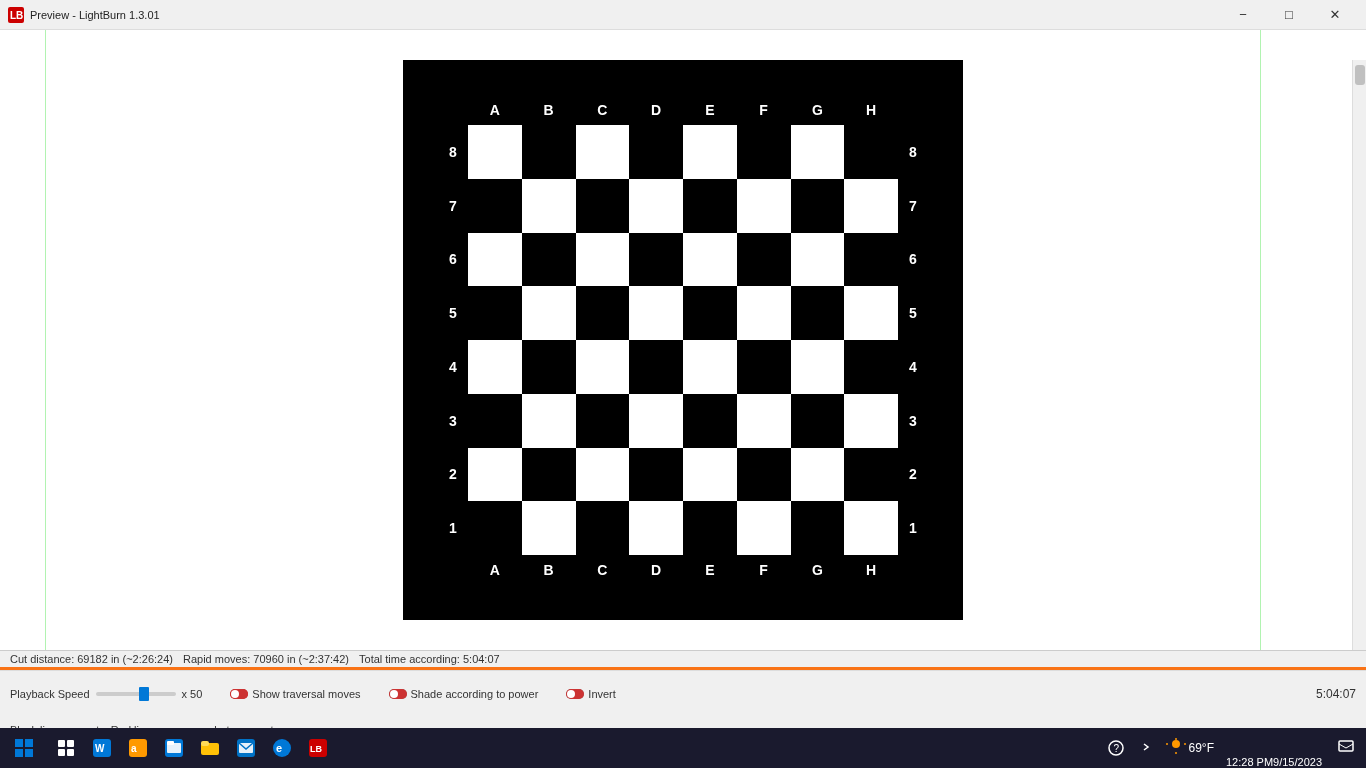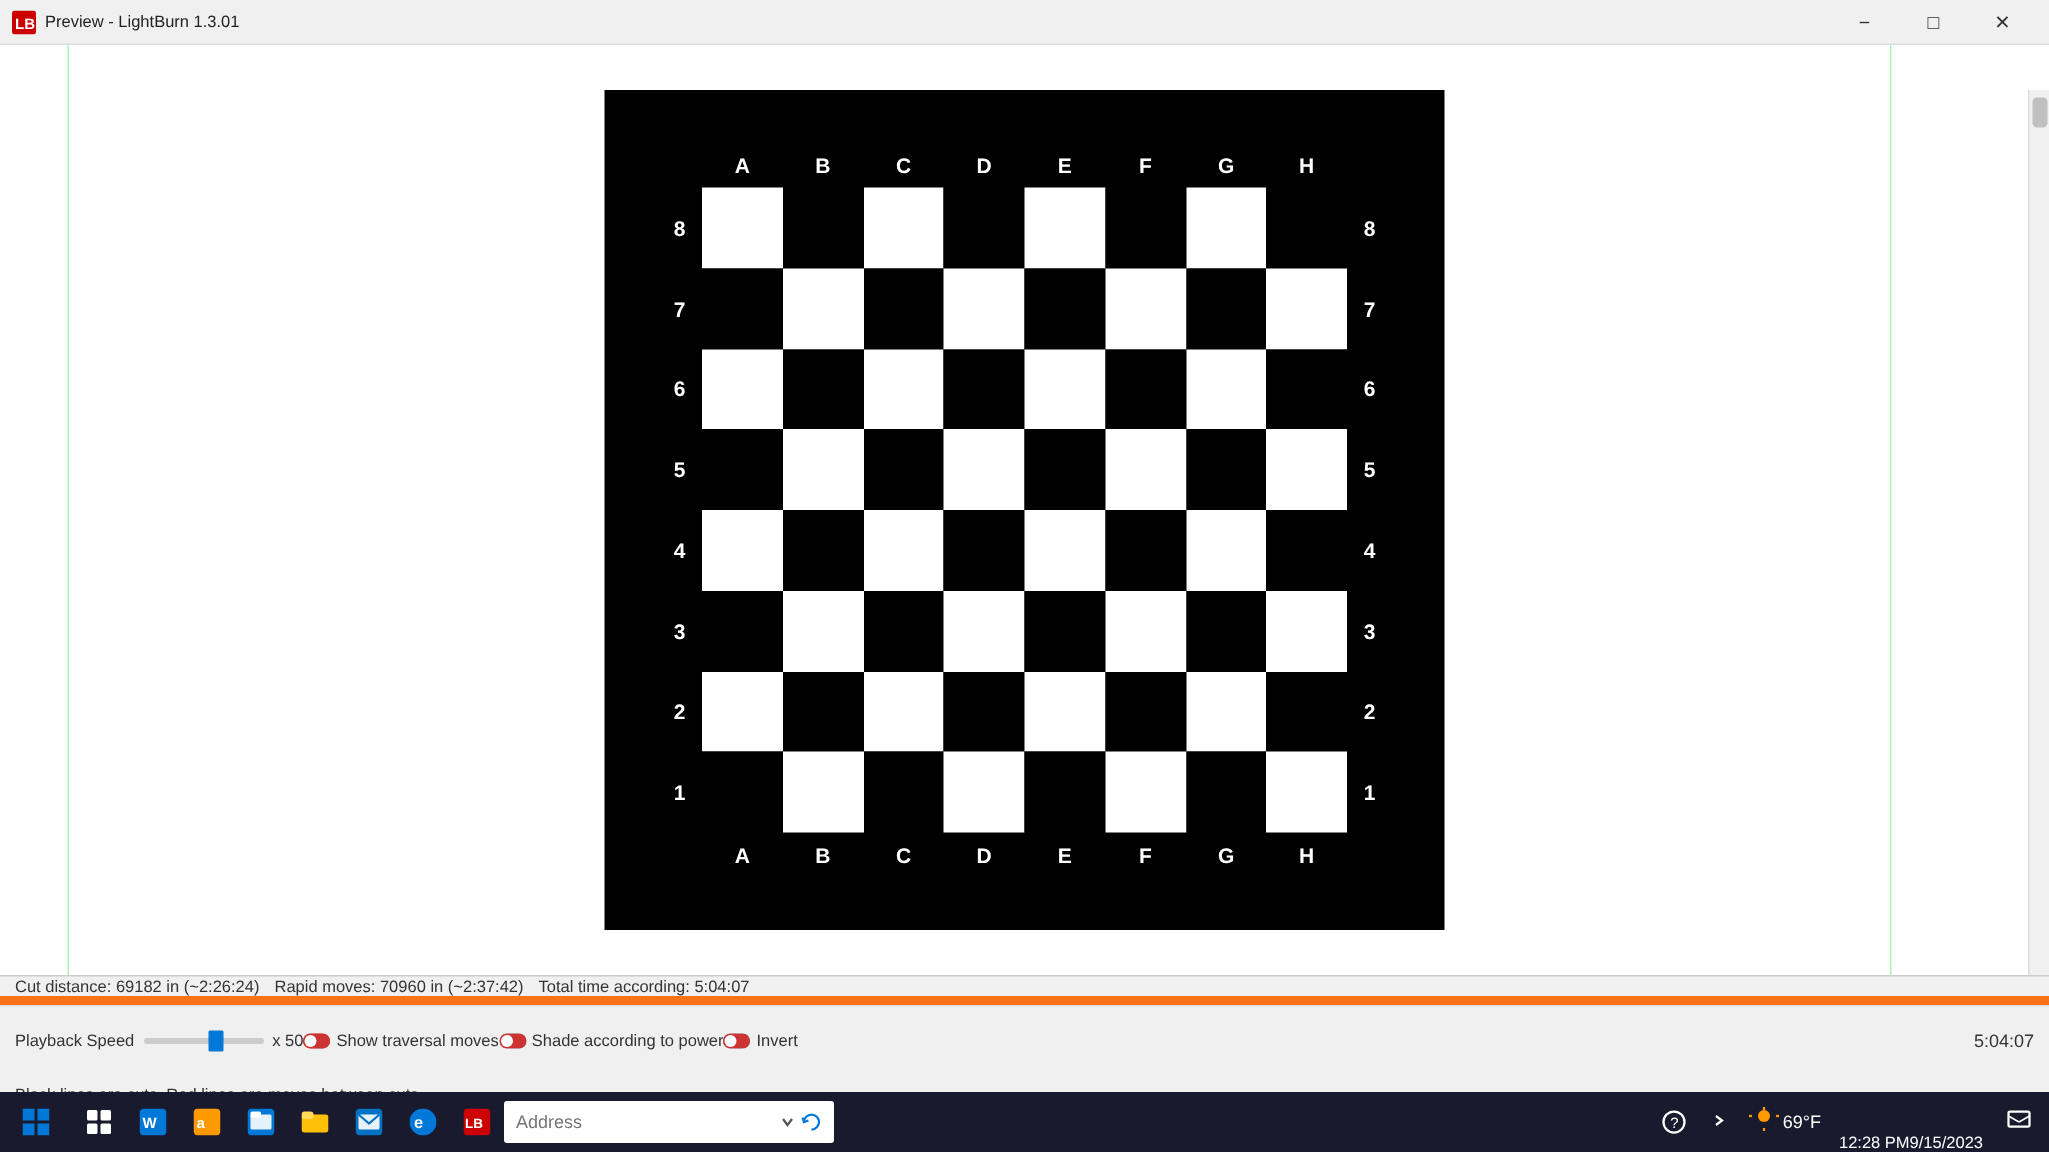--- a/index.html
+++ b/index.html
@@ -142,32 +142,32 @@
     
     #status-bar {
       height: 20px;
       background: #f0f0f0;
       display: flex;
       align-items: center;
       padding: 0 10px;
       font-size: 11px;
       color: #333;
       border-top: 1px solid #ccc;
-      border-bottom: 6px solid #f97316;
+      border-bottom: 3px solid #f97316;
       gap: 10px;
     }
 
     
     #controls-bar {
       height: 46px;
       background: #f0f0f0;
       display: flex;
       align-items: center;
       padding: 0 10px;
-      gap: 0;
+      gap: 28px;
       border-top: 1px solid #ddd;
     }
 
     .control-group {
       display: flex;
       align-items: center;
       gap: 6px;
       font-size: 11px;
       color: #333;
     }
@@ -664,30 +664,20 @@
     </svg>
   </div>
 
   <div class="taskbar-icon">
     <svg width="18" height="18" viewBox="0 0 18 18">
       <rect width="18" height="18" rx="3" fill="#cc0000"></rect>
       <text x="1" y="13" font-size="9" fill="white" font-weight="bold">LB</text>
     </svg>
   </div>
 
-  <div class="address-bar">
-    <input type="text" readonly="" placeholder="Address" style="">
-    <svg width="10" height="10" viewBox="0 0 10 10">
-      <polyline points="2,3 5,7 8,3" fill="none" stroke="#555" stroke-width="1.5"></polyline>
-    </svg>
-    <svg width="14" height="14" viewBox="0 0 14 14" fill="none">
-      <path d="M2,7 A5,5 0 1,1 7,12" stroke="#0078d7" stroke-width="1.5" fill="none"></path>
-      <polyline points="1,4 2,7 5,6" fill="none" stroke="#0078d7" stroke-width="1.5"></polyline>
-    </svg>
-  </div>
 
   <div id="taskbar-right">
     <div class="taskbar-sys-icon">
       <svg width="16" height="16" viewBox="0 0 16 16">
         <circle cx="8" cy="8" r="7" fill="none" stroke="white" stroke-width="1.5"></circle>
         <text x="5.5" y="12" font-size="10" fill="white">?</text>
       </svg>
     </div>
 
     <div class="taskbar-sys-icon">

